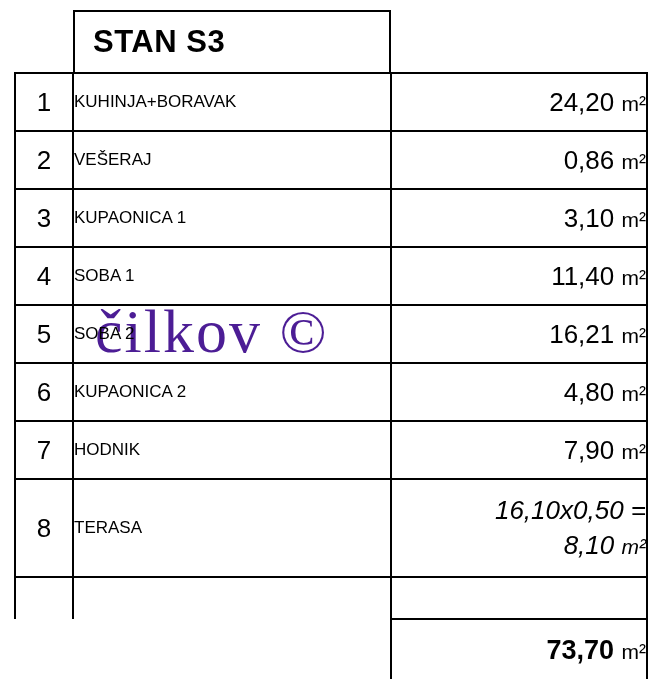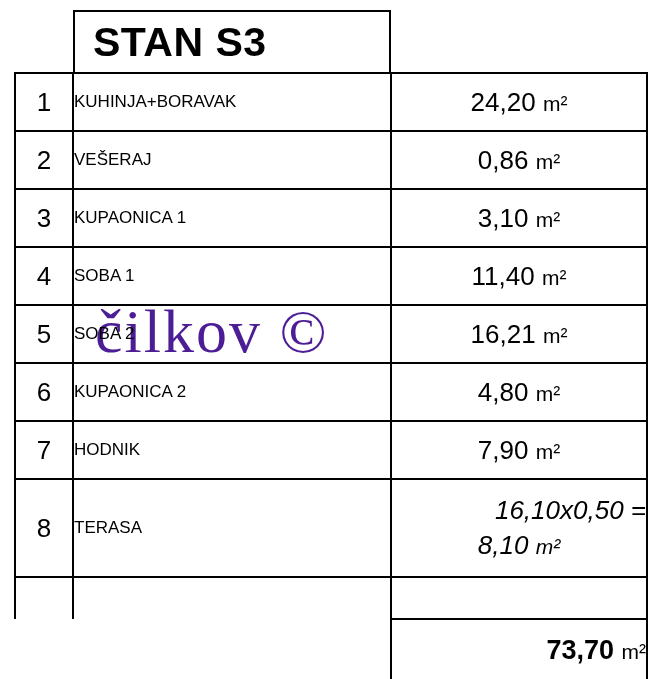--- a/index.html
+++ b/index.html
@@ -73,21 +73,21 @@
     border: 2px solid #000000;
     border-left: 2px solid #000000;
     height: 62px;
     box-sizing: border-box;
     display: flex;
     align-items: center;
     padding-left: 18px;
     border-bottom: none;
   }
   .title-text {
-    font-size: 41px;
+    font-size: 31px;
     font-weight: bold;
     letter-spacing: 0.5px;
   }
   .blank-left {
     border: none !important;
     background: transparent;
   }
   .blank-right {
     border: none !important;
     background: transparent;
@@ -100,39 +100,39 @@
   .num {
     text-align: center;
     font-size: 26px;
   }
   .name {
     padding-left: 18px;
     font-size: 17px;
     white-space: nowrap;
   }
   .area {
-    text-align: center;
+    text-align: right;
     padding-right: 72px;
     font-size: 26px;
     white-space: nowrap;
   }
   .unit {
     font-size: 21px;
   }
 
   
   .row-tall { height: 96px; }
   .area-two {
     text-align: right;
     padding-right: 72px;
     font-size: 26px;
     line-height: 1.35;
     font-style: italic;
   }
-  .area-two .l2 { display: block; text-align: center; }
+  .area-two .l2 { display: block; }
 
   
   .spacer-cell { height: 40px; }
   .spacer-open {
     border-bottom: none !important;
   }
 
   
   .total-row td { height: 60px; }
   .total-blank {

